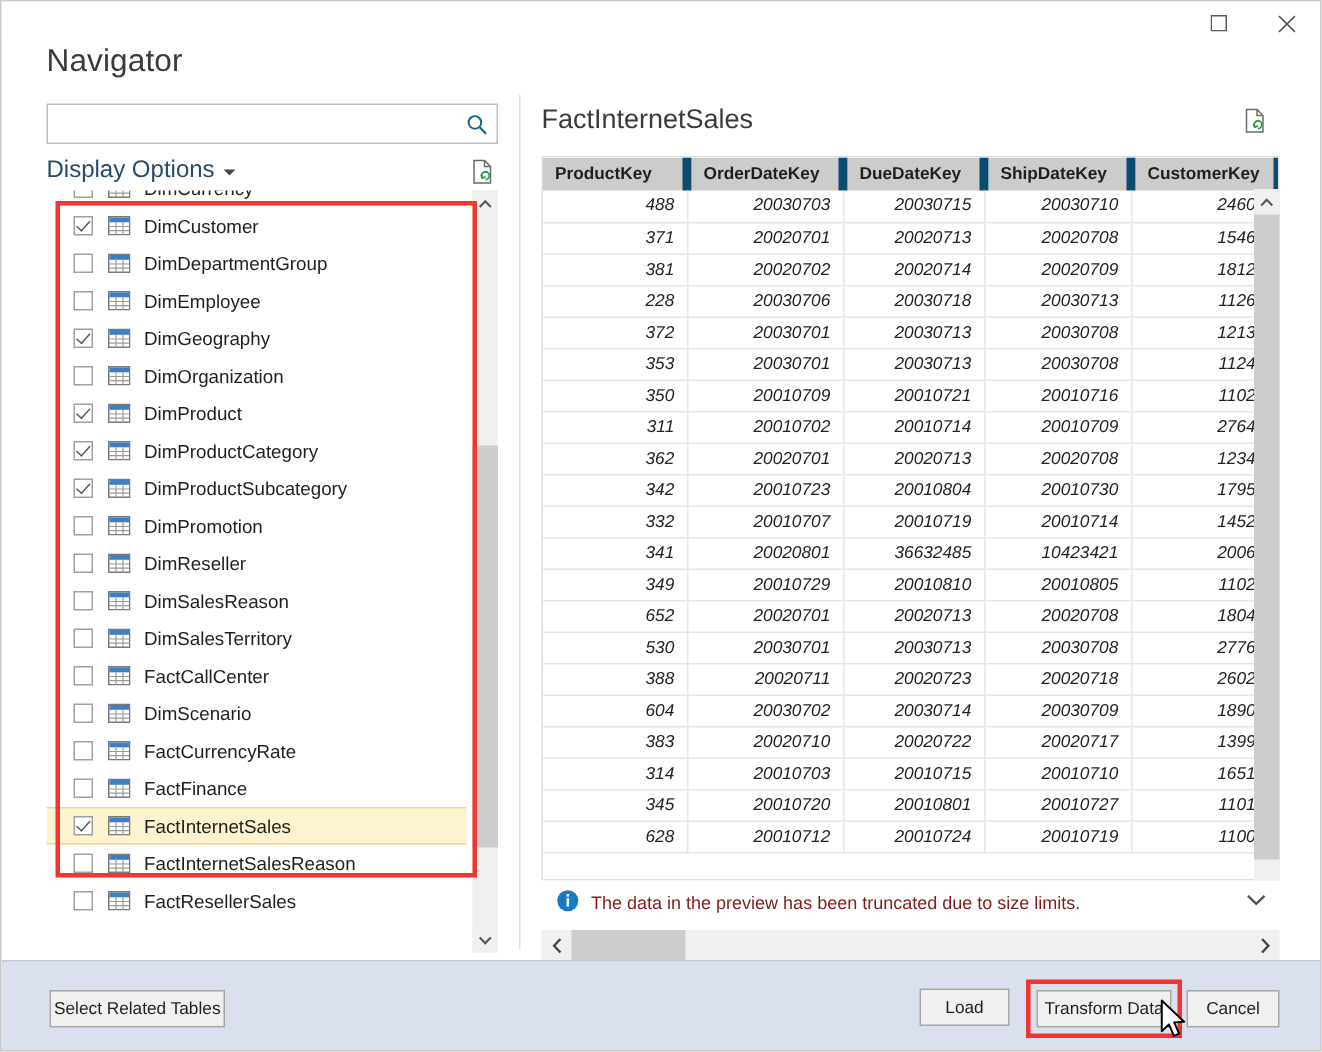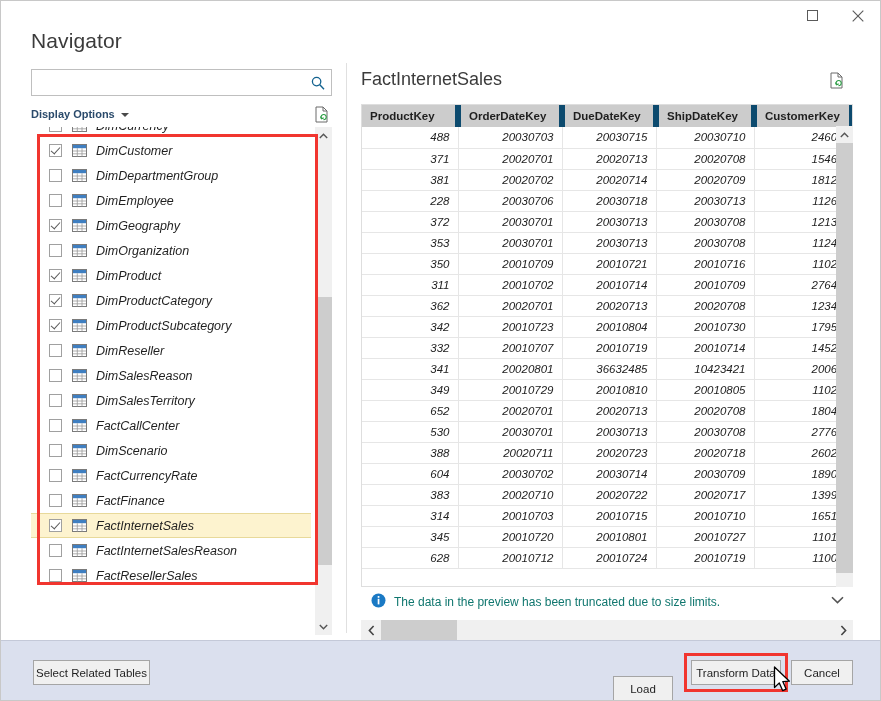--- a/index.html
+++ b/index.html
@@ -89,22 +89,21 @@
     left: 0; top: 34px;
     width: 301px; height: 22px;
     display: flex;
     align-items: center;
     justify-content: space-between;
   }
   #display-options {
     display: flex; align-items: center;
     gap: 6px;
     color: #2a4a6b;
-    font-size: 11px;
-    font-weight: bold;
+    font-size: 16px;
   }
   .caret {
     width: 0; height: 0;
     border-left: 4px solid transparent;
     border-right: 4px solid transparent;
     border-top: 4px solid #4a4a4a;
     margin-top: 2px;
   }
   #refresh-doc-icon {
     width: 20px; height: 20px;
@@ -117,21 +116,20 @@
     left: 0; top: 58px;
     width: 301px;
     height: 508px;
     overflow: hidden;
     background: #fff;
   }
   #tree-list {
     position: absolute;
     left: 0; top: -14px;
     width: 280px;
-    font-style: italic;
   }
   .tree-item {
     height: 25px;
     display: flex;
     align-items: center;
     padding-left: 18px;
     font-size: 12.5px;
     color: #1f1f1f;
     background: transparent;
   }
@@ -288,21 +286,21 @@
     position: absolute;
     left: 0; top: 518px;
     width: 492px;
     height: 30px;
     display: flex;
     align-items: center;
     gap: 8px;
     padding-left: 10px;
     background: #fff;
     font-size: 12px;
-    color: #0f766e;
+    color: #7f1d1d;
   }
   #info-chevron {
     position: absolute;
     right: 2px; top: 524px;
     width: 20px; height: 20px;
     z-index: 6;
   }
 
   
   #hscroll {
@@ -349,21 +347,21 @@
     font-family: "Liberation Sans", sans-serif;
     font-size: 11.5px;
     color: #1f1f1f;
     display: flex;
     align-items: center;
     justify-content: center;
     padding: 0 10px;
     white-space: nowrap;
   }
   #btn-select-related { left: 32px; top: 659px; width: 117px; }
-  #btn-load          { left: 612px; top: 675px; width: 60px; }
+  #btn-load          { left: 612px; top: 658px; width: 60px; }
   #btn-transform     { left: 690px; top: 659px; width: 90px; }
   #btn-cancel        { left: 790px; top: 659px; width: 62px; }
 
   #transform-redbox {
     position: absolute;
     left: 683px; top: 652px;
     width: 104px; height: 39px;
     border: 3px solid #f1352f;
     pointer-events: none;
     z-index: 25;
@@ -526,20 +524,32 @@
             <span class="cb checked"></span>
             <svg class="tbl-icon" viewBox="0 0 15 13">
               <rect x="0.5" y="0.5" width="14" height="12" fill="#fff" stroke="#7a7a7a" stroke-width="1"></rect>
               <rect x="1" y="1" width="13" height="3.2" fill="#3f7fc1"></rect>
               <line x1="5.3" y1="4.2" x2="5.3" y2="12.5" stroke="#9a9a9a" stroke-width="0.8"></line>
               <line x1="10" y1="4.2" x2="10" y2="12.5" stroke="#9a9a9a" stroke-width="0.8"></line>
               <line x1="1" y1="7" x2="14" y2="7" stroke="#9a9a9a" stroke-width="0.8"></line>
               <line x1="1" y1="9.8" x2="14" y2="9.8" stroke="#9a9a9a" stroke-width="0.8"></line>
             </svg>
             <span class="tree-label">DimProductSubcategory</span>
+          </div>
+          <div class="tree-item">
+            <span class="cb"></span>
+            <svg class="tbl-icon" viewBox="0 0 15 13">
+              <rect x="0.5" y="0.5" width="14" height="12" fill="#fff" stroke="#7a7a7a" stroke-width="1"></rect>
+              <rect x="1" y="1" width="13" height="3.2" fill="#3f7fc1"></rect>
+              <line x1="5.3" y1="4.2" x2="5.3" y2="12.5" stroke="#9a9a9a" stroke-width="0.8"></line>
+              <line x1="10" y1="4.2" x2="10" y2="12.5" stroke="#9a9a9a" stroke-width="0.8"></line>
+              <line x1="1" y1="7" x2="14" y2="7" stroke="#9a9a9a" stroke-width="0.8"></line>
+              <line x1="1" y1="9.8" x2="14" y2="9.8" stroke="#9a9a9a" stroke-width="0.8"></line>
+            </svg>
+            <span class="tree-label">DimPromotion</span>
           </div>
           <div class="tree-item">
             <span class="cb"></span>
             <svg class="tbl-icon" viewBox="0 0 15 13">
               <rect x="0.5" y="0.5" width="14" height="12" fill="#fff" stroke="#7a7a7a" stroke-width="1"></rect>
               <rect x="1" y="1" width="13" height="3.2" fill="#3f7fc1"></rect>
               <line x1="5.3" y1="4.2" x2="5.3" y2="12.5" stroke="#9a9a9a" stroke-width="0.8"></line>
               <line x1="10" y1="4.2" x2="10" y2="12.5" stroke="#9a9a9a" stroke-width="0.8"></line>
               <line x1="1" y1="7" x2="14" y2="7" stroke="#9a9a9a" stroke-width="0.8"></line>
               <line x1="1" y1="9.8" x2="14" y2="9.8" stroke="#9a9a9a" stroke-width="0.8"></line>

